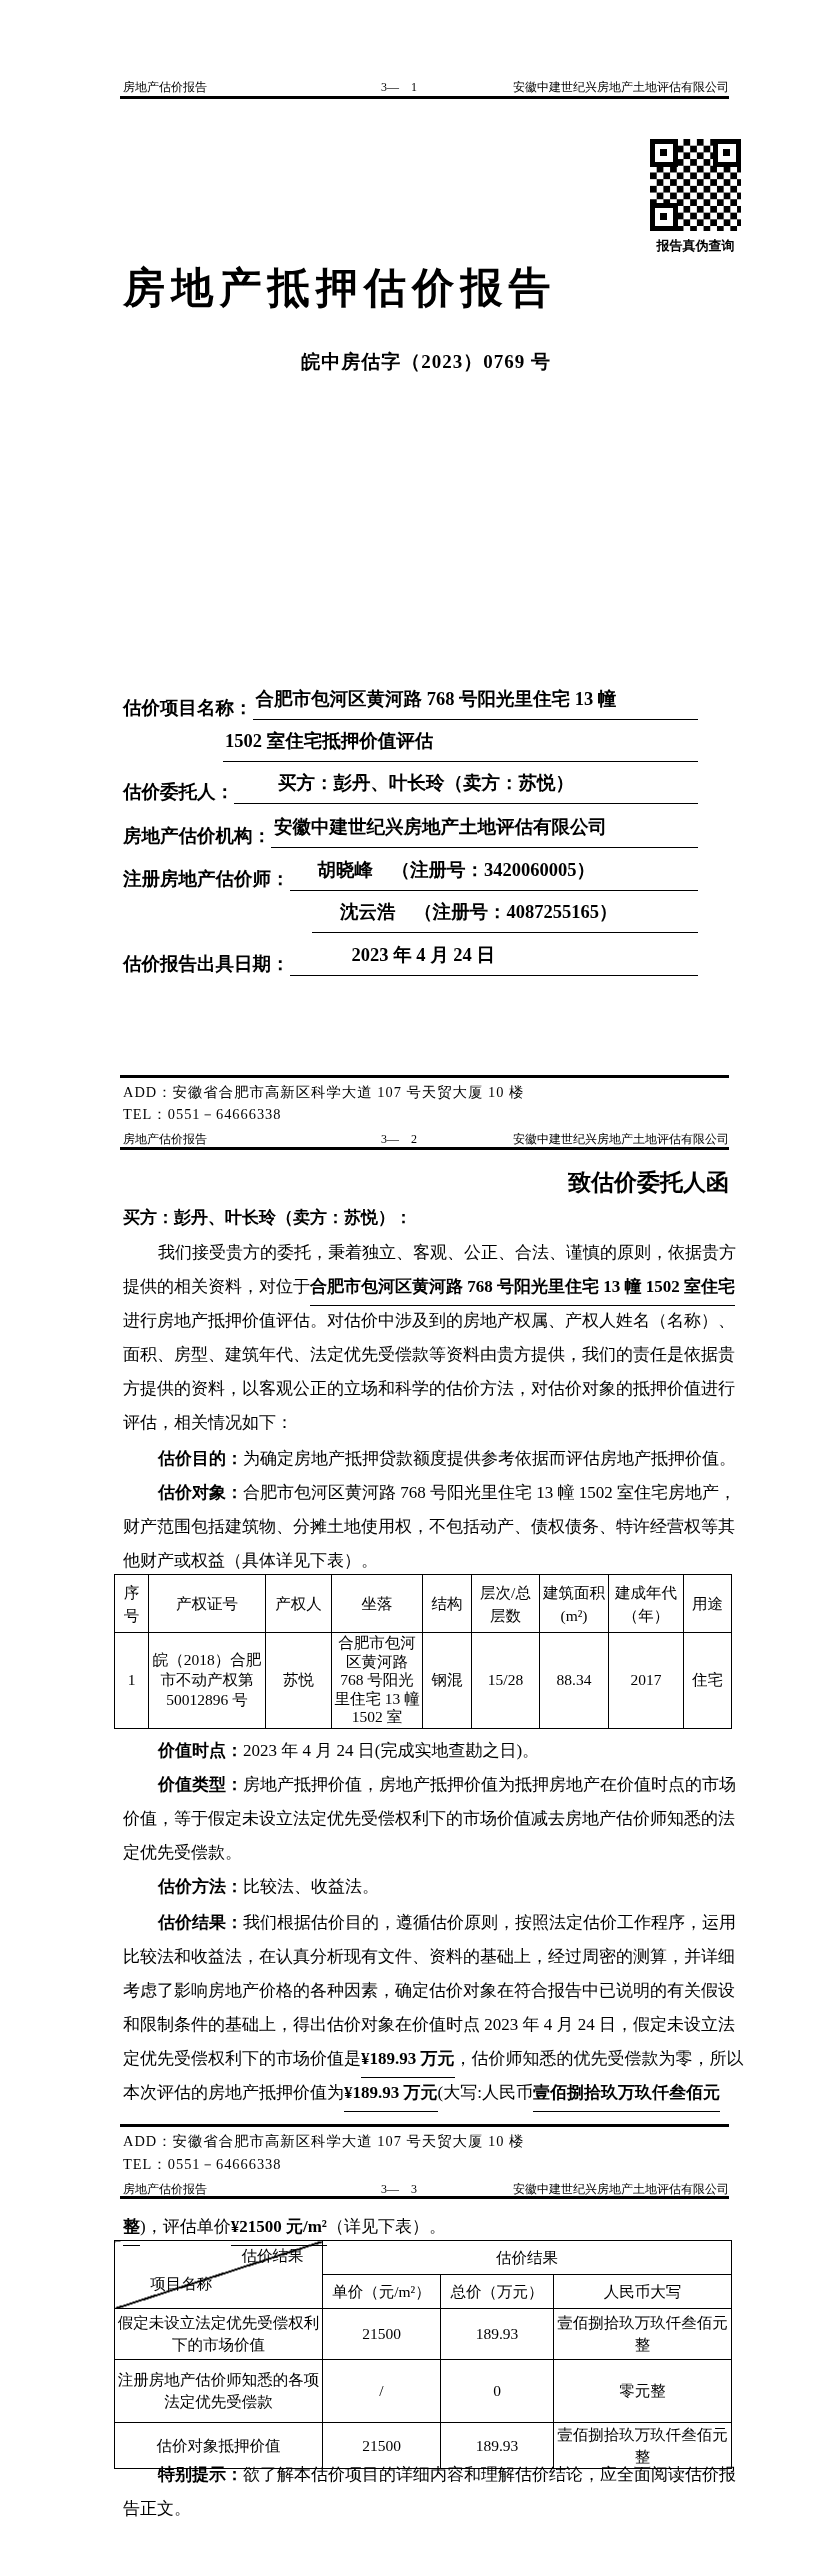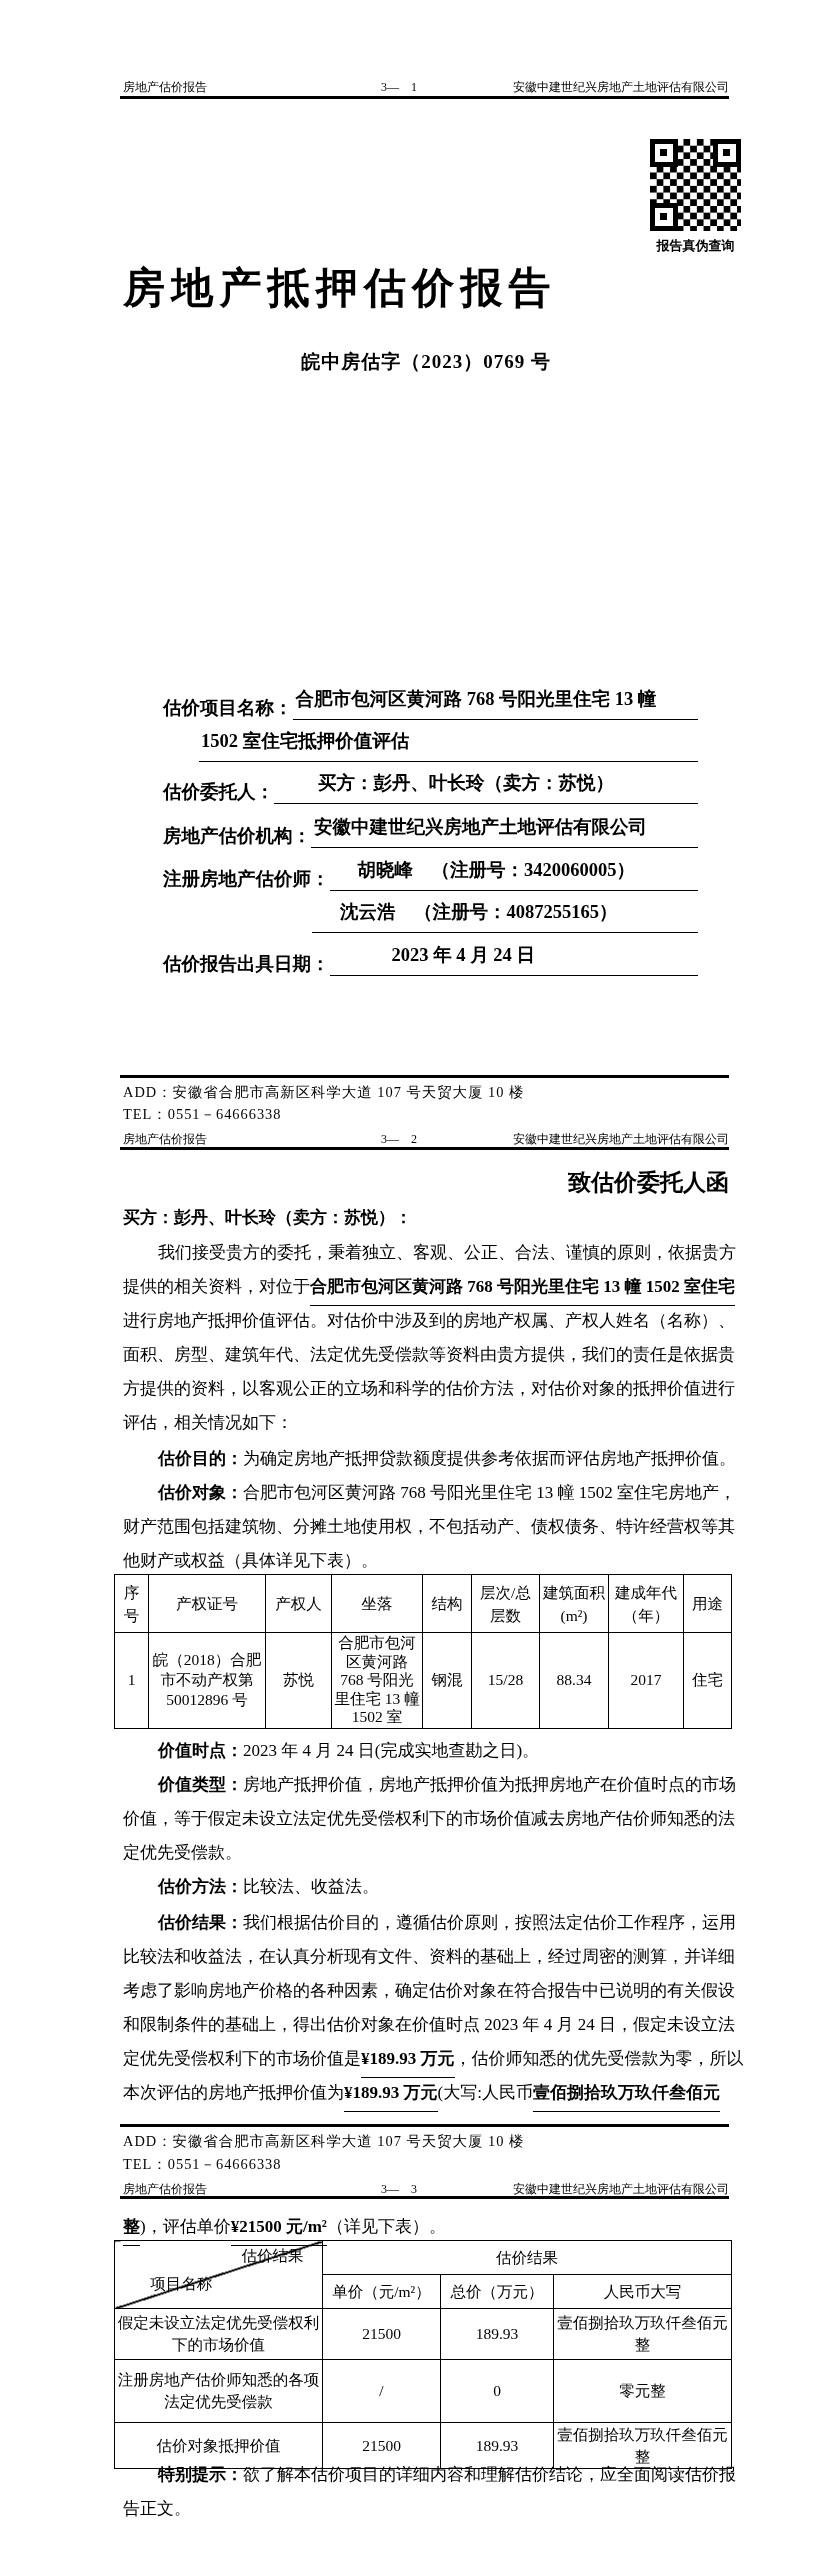--- a/index.html
+++ b/index.html
@@ -21,21 +21,21 @@
         background: repeating-conic-gradient(#000 0% 25%, #fff 0% 50%);
         background-size:13.4px 13.4px; }
   .fp { position:absolute; width:28px; height:28px; background:#fff; border:5.7px solid #000; }
   .fp::after { content:""; position:absolute; left:4.6px; top:4.6px; width:7.2px; height:7.2px; background:#000; }
   .fp.tl { left:0; top:0; } .fp.tr { right:0; top:0; } .fp.bl { left:0; bottom:0; }
   .qrlab { left:646px; top:239px; width:99px; text-align:center; font-size:13px; font-weight:bold; line-height:14.4px; }
   
   .title { left:123px; width:606px; text-align:left; font-size:42px; font-weight:bold; letter-spacing:6.2px; line-height:49px; white-space:nowrap; }
   .docno { left:123px; width:606px; text-align:center; font-size:19px; font-weight:bold; letter-spacing:1px; line-height:23px; white-space:nowrap; }
   .cov { left:123px; width:575px; display:flex; align-items:flex-end; font-size:18.5px; font-weight:bold; line-height:24px; white-space:nowrap; }
-  .cov .lab { flex:none;margin-left:40px; }
+  .cov .lab { flex:none; }
   .cov .val { flex:1 1 auto; border-bottom:1.5px solid #000; padding-bottom:8px; }
   
   .ltitle { left:123px; width:606px; text-align:right; font-size:23px; font-weight:bold; line-height:26px; }
   .blk { left:123px; width:608px; font-size:17px; }
   .blk .ln { height:34px; line-height:34px; white-space:nowrap; }
   .ind { text-indent:35px; }
   .b { font-weight:bold; }
   .bu { font-weight:bold; border-bottom:1.5px solid #000; padding-bottom:9px; }
   
   table { border-collapse:collapse; table-layout:fixed; }
@@ -72,21 +72,21 @@
   <div class="abs qrlab">报告真伪查询</div>
 
   <div class="abs title" style="top:264px">房地产抵押估价报告</div>
   <div class="abs docno" style="top:350px">皖中房估字（2023）0769 号</div>
 
   <div class="abs cov" style="top:687px">
     <span class="lab">估价项目名称：</span>
     <span class="val" style="padding-left:3.1px">合肥市包河区黄河路 768 号阳光里住宅 13 幢</span>
   </div>
   <div class="abs cov" style="top:729px">
-    <span class="val" style="margin-left:76px;padding-left:2.1px">1502 室住宅抵押价值评估</span>
+    <span class="val" style="margin-left:100px;padding-left:2.1px">1502 室住宅抵押价值评估</span>
   </div>
   <div class="abs cov" style="top:771px">
     <span class="lab">估价委托人：</span>
     <span class="val" style="padding-left:44px">买方：彭丹、叶长玲（卖方：苏悦）</span>
   </div>
   <div class="abs cov" style="top:815px">
     <span class="lab">房地产估价机构：</span>
     <span class="val" style="padding-left:3.1px">安徽中建世纪兴房地产土地评估有限公司</span>
   </div>
   <div class="abs cov" style="top:858px">

